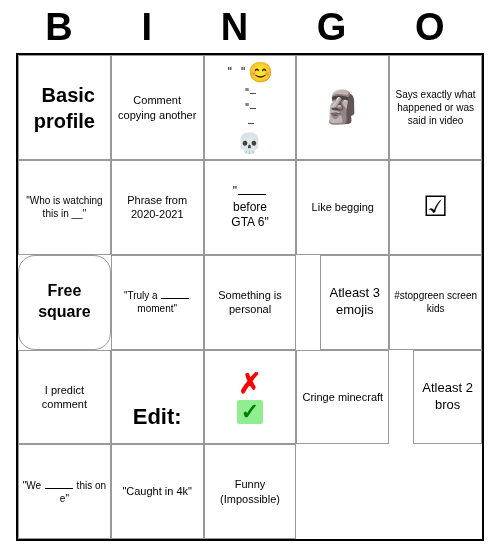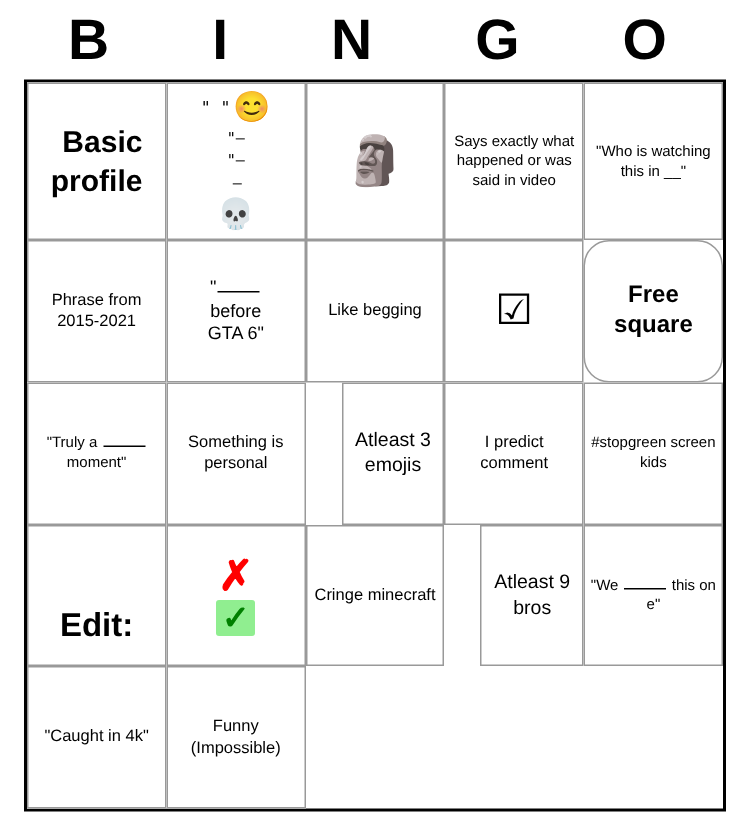--- a/index.html
+++ b/index.html
@@ -100,20 +100,23 @@
   <span>G</span>
   <span>O</span>
 </div>
 
 <div class="bingo-grid">
 
   <div class="cell large-text">
     <span>Basic<br>profile</span>
   </div>
   <div class="cell">
+    <span>Comment copying another</span>
+  </div>
+  <div class="cell">
     <div class="emoji-row">
       <div class="emoji-line">
         <span style="font-size:11px; font-family:monospace;">" "</span>
         <span style="font-size:20px;">😊</span>
       </div>
       <div style="font-family:monospace; font-size:10px; text-align:left; line-height:1.5;">
         "—<br>"—<br><span style="margin-left:4px;">—</span>
       </div>
       <div class="emoji-line">
         <span style="font-size:20px;">💀</span>
@@ -124,21 +127,21 @@
     <span style="font-size:32px;">🗿</span>
   </div>
   <div class="cell">
     <span style="font-size:10px;">Says exactly what happened or was said in video</span>
   </div>
 
   <div class="cell">
     <span style="font-size:10px;">"Who is watching this in __"</span>
   </div>
   <div class="cell">
-    <span>Phrase from 2015-2021</span>
+    <span>Phrase from 2020-2021</span>
   </div>
   <div class="cell">
     <span style="font-size:12px;">"<span class="blank-line"></span><br>before<br>GTA 6"</span>
   </div>
   <div class="cell">
     <span>Like begging</span>
   </div>
 
   <div class="cell">
     <span class="checked-box">☑</span>
@@ -150,40 +153,40 @@
     <span style="font-size:10px;">"Truly a <span class="blank-line"></span> moment"</span>
   </div>
   <div class="cell">
     <span>Something is personal</span>
   </div>
 
   <div class="cell medium-text">
     <span>Atleast 3 emojis</span>
   </div>
   <div class="cell">
-    <span>I predict comment</span>
+    <span style="font-size:10px;">#stopgreen screen kids</span>
   </div>
   <div class="cell">
-    <span style="font-size:10px;">#stopgreen screen kids</span>
+    <span>I predict comment</span>
   </div>
   <div class="cell">
     <span style="font-size:22px; font-weight:bold;margin-top:40px;">Edit:</span>
   </div>
   <div class="cell">
     <div style="display:flex; flex-direction:column; align-items:center; gap:2px;">
       <span style="color:red; font-size:28px; font-weight:bold; line-height:1;">✗</span>
       <span style="color:green; font-size:22px; font-weight:bold; line-height:1; background:#90ee90; padding:1px 4px; border-radius:2px;">✓</span>
     </div>
   </div>
 
   <div class="cell">
     <span>Cringe minecraft</span>
   </div>
   <div class="cell medium-text">
-    <span>Atleast 9 bros</span>
+    <span>Atleast 2 bros</span>
   </div>
   <div class="cell">
     <span style="font-size:10px;">"We <span class="blank-line"></span> this on e"</span>
   </div>
   <div class="cell">
     <span>"Caught in 4k"</span>
   </div>
   <div class="cell">
     <span>Funny (Impossible)</span>
   </div>

